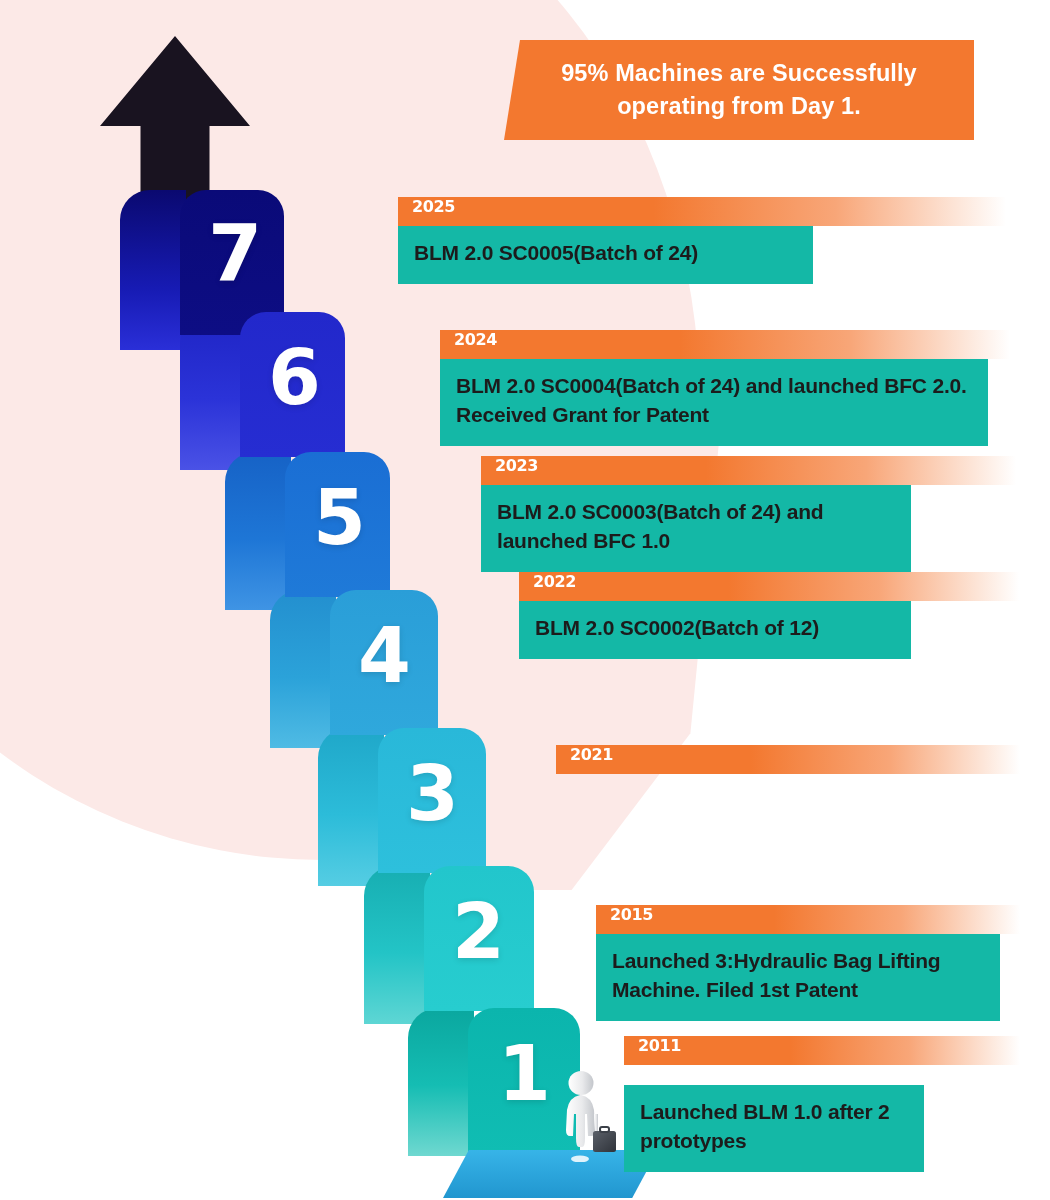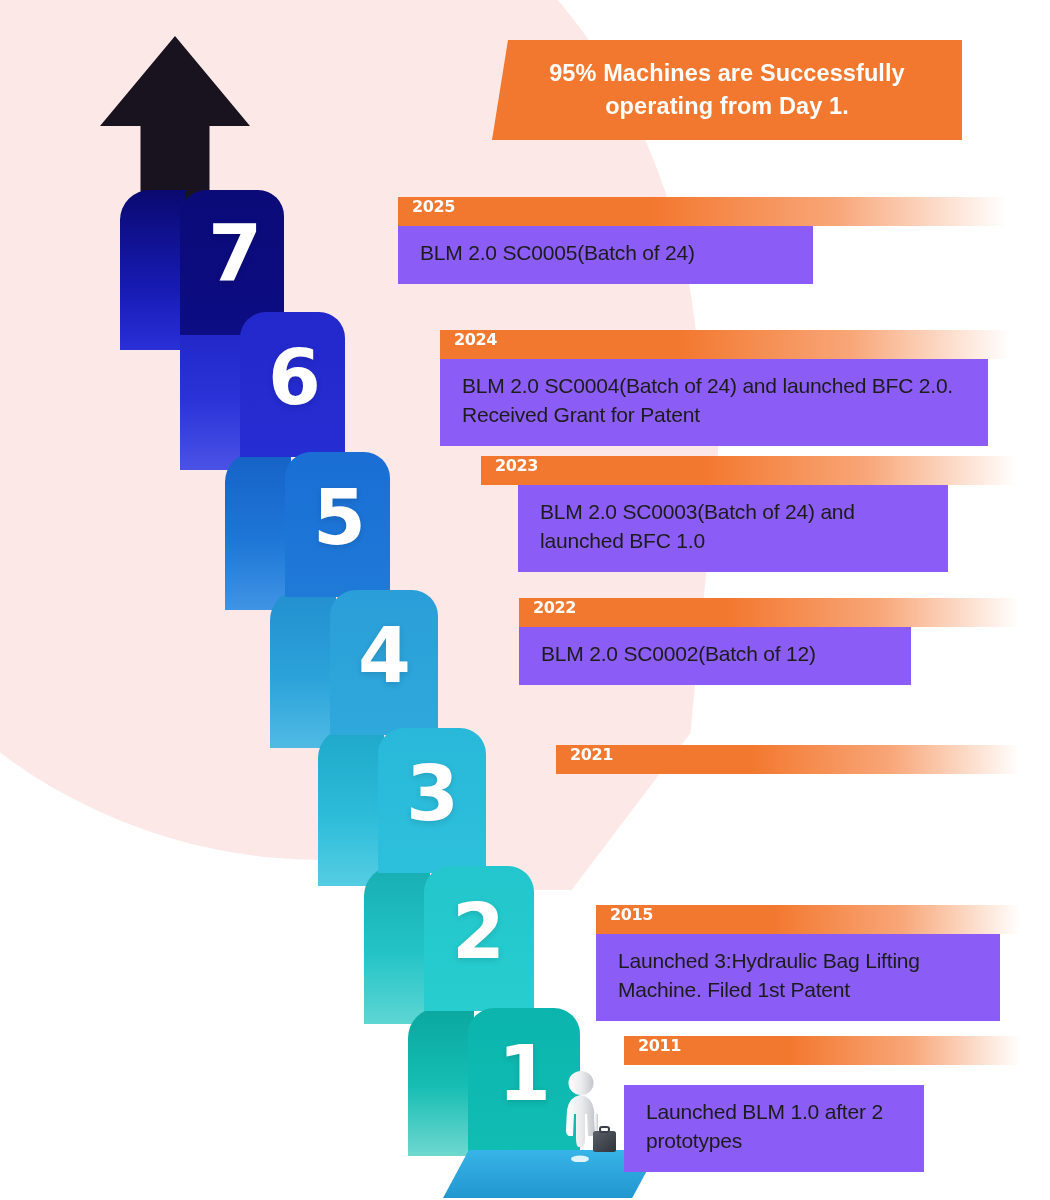--- a/index.html
+++ b/index.html
@@ -75,21 +75,21 @@
     width:215px; height:48px;
     background:linear-gradient(180deg,#37b4e8 0%,#2196cf 100%);
     clip-path:polygon(12% 0%, 100% 0%, 88% 100%, 0% 100%);
     z-index:4;
   }
   #person { position:absolute; left:550px; top:1070px; width:70px; height:92px; z-index:5; }
 
   
   #banner {
     position:absolute;
-    left:492px; top:40px;
+    left:504px; top:40px;
     width:470px; height:100px;
     background:#f3782f;
     clip-path:polygon(3.4% 0%, 100% 0%, 100% 100%, 0% 100%);
     z-index:6;
     display:flex; align-items:center; justify-content:center;
     box-shadow:10px 14px 22px rgba(0,0,0,.10);
   }
   #banner-text {
     color:#ffffff;
     font-size:23.5px;
@@ -110,22 +110,23 @@
   }
   .entry-year {
     color:#ffffff;
     font-family:"DejaVu Sans", sans-serif;
     font-weight:bold;
     font-size:16px;
     letter-spacing:-.4px;
     padding-left:14px;
   }
   .entry-desc-box {
-    background:#8b5cf6;
-    padding:13px 14px 16px 22px;
+    background:#14b8a6;
+    padding:13px 14px 16px 16px;
+    font-weight:bold;
   }
   .entry-desc {
     color:#1c1c1c;
     font-size:21px;
     line-height:1.38;
     letter-spacing:-.2px;
   }
 </style>
 </head>
 <body>
@@ -222,26 +223,26 @@
   </div>
   <div class="entry-desc-box" style="width:548px;">
     <div class="entry-desc">BLM 2.0 SC0004(Batch of 24) and launched BFC 2.0. Received Grant for Patent</div>
   </div>
 </div>
 
 <div class="entry" style="left:481px; top:456px; width:535px;">
   <div class="entry-year-bar">
     <span class="entry-year">2023</span>
   </div>
-  <div class="entry-desc-box" style="width:430px;margin-left:37px;">
+  <div class="entry-desc-box" style="width:430px;">
     <div class="entry-desc">BLM 2.0 SC0003(Batch of 24) and launched BFC 1.0</div>
   </div>
 </div>
 
-<div class="entry" style="left:519px; top:598px; width:500px;">
+<div class="entry" style="left:519px; top:572px; width:500px;">
   <div class="entry-year-bar">
     <span class="entry-year">2022</span>
   </div>
   <div class="entry-desc-box" style="width:392px;">
     <div class="entry-desc">BLM 2.0 SC0002(Batch of 12)</div>
   </div>
 </div>
 
 <div class="entry" style="left:556px; top:745px; width:464px;">
   <div class="entry-year-bar">

